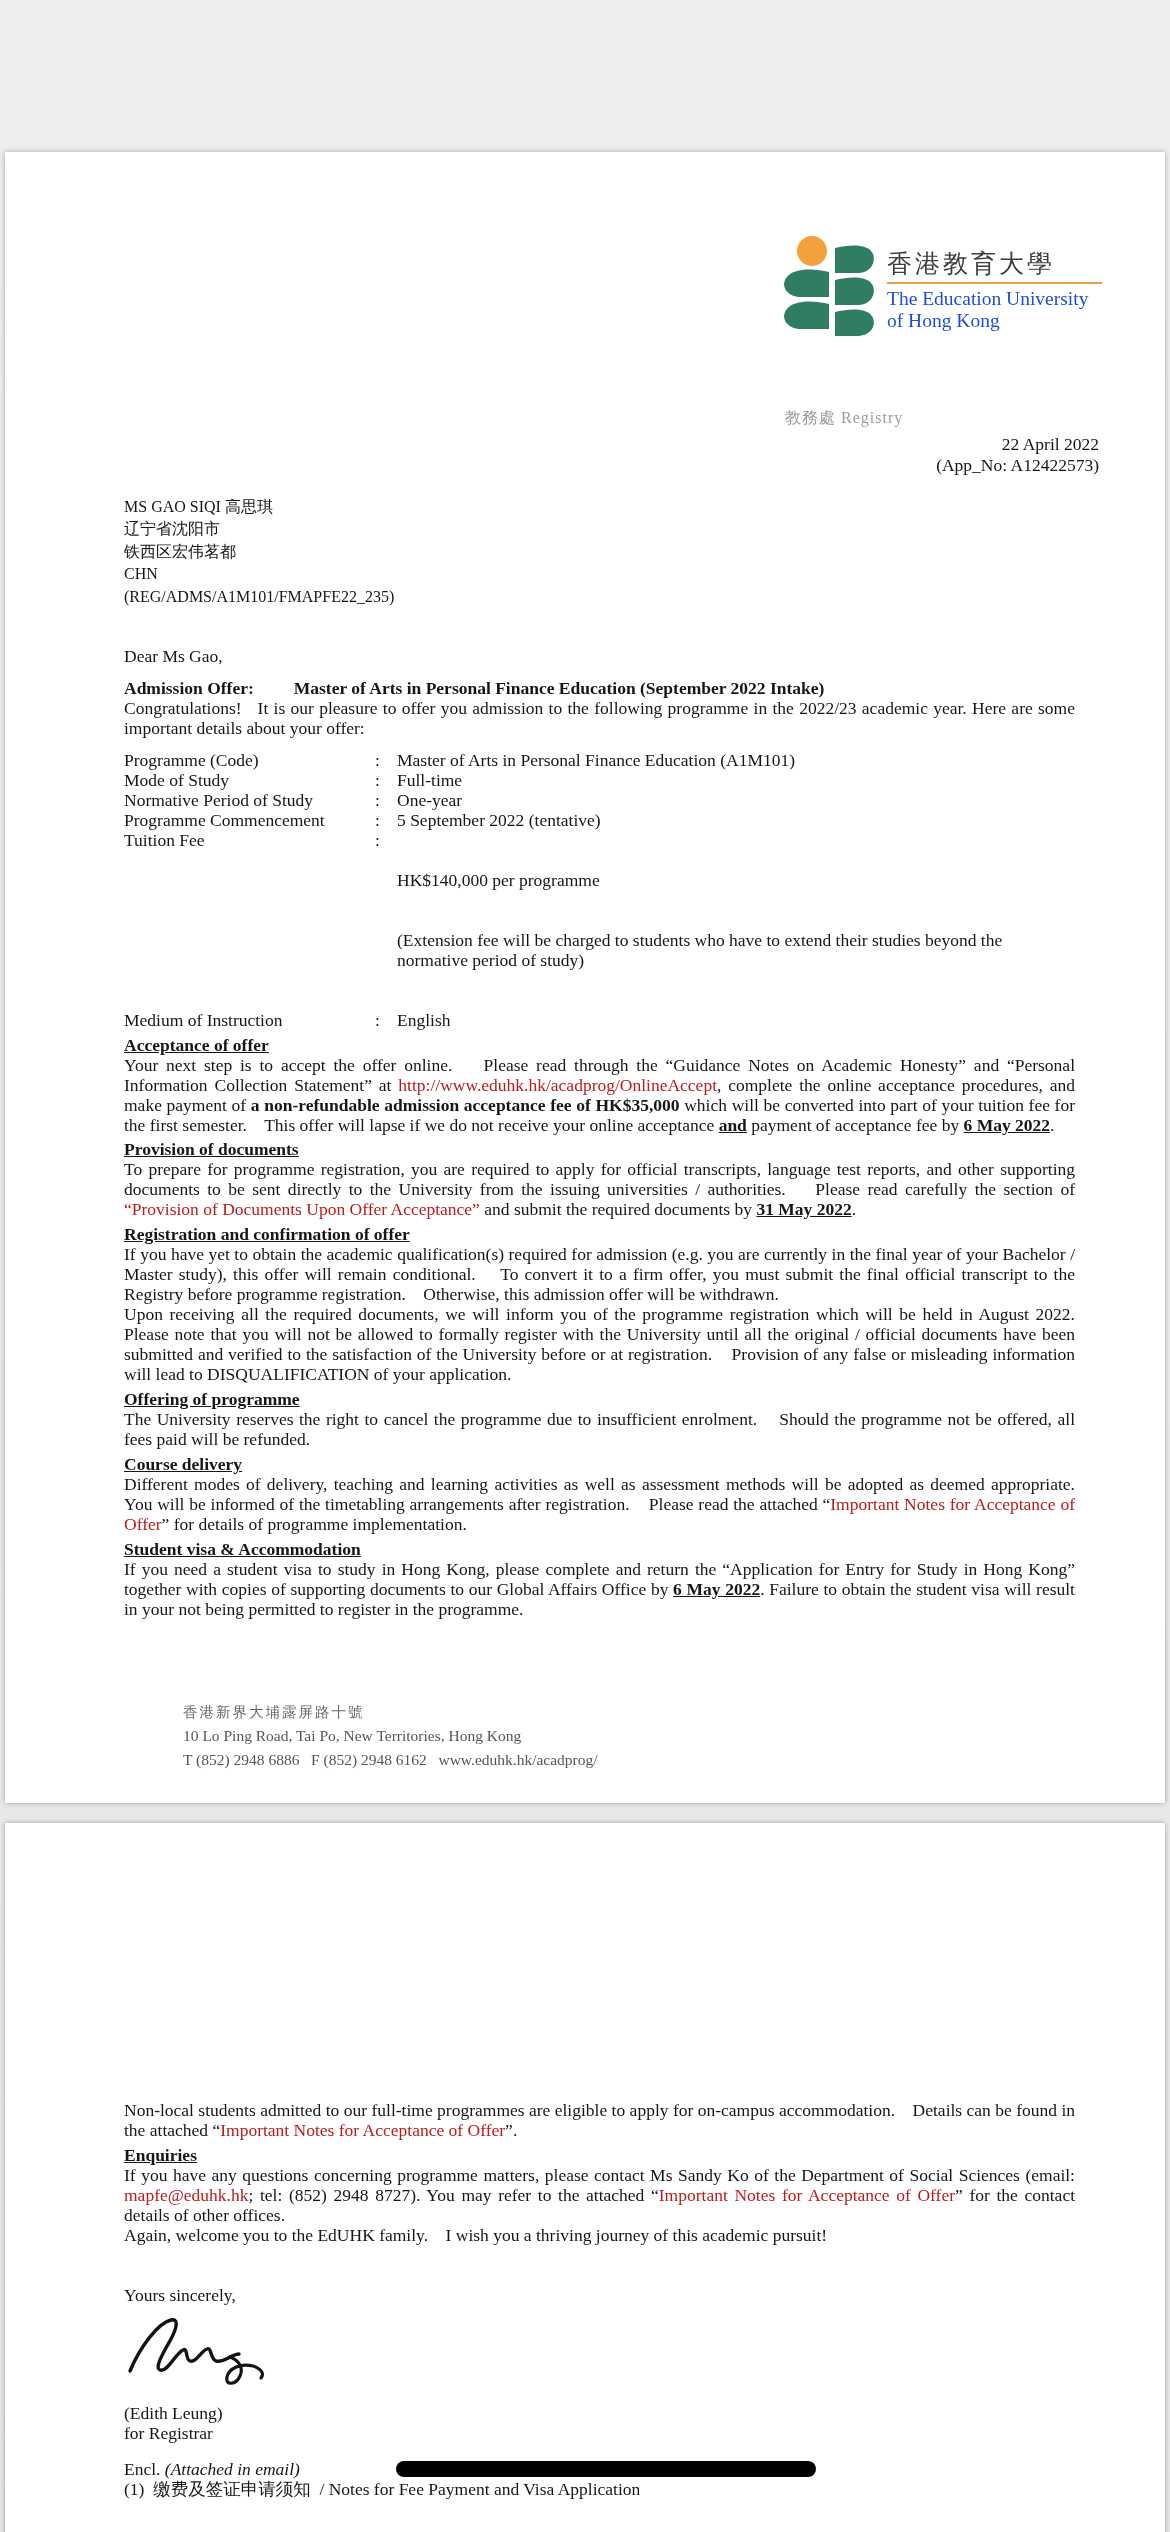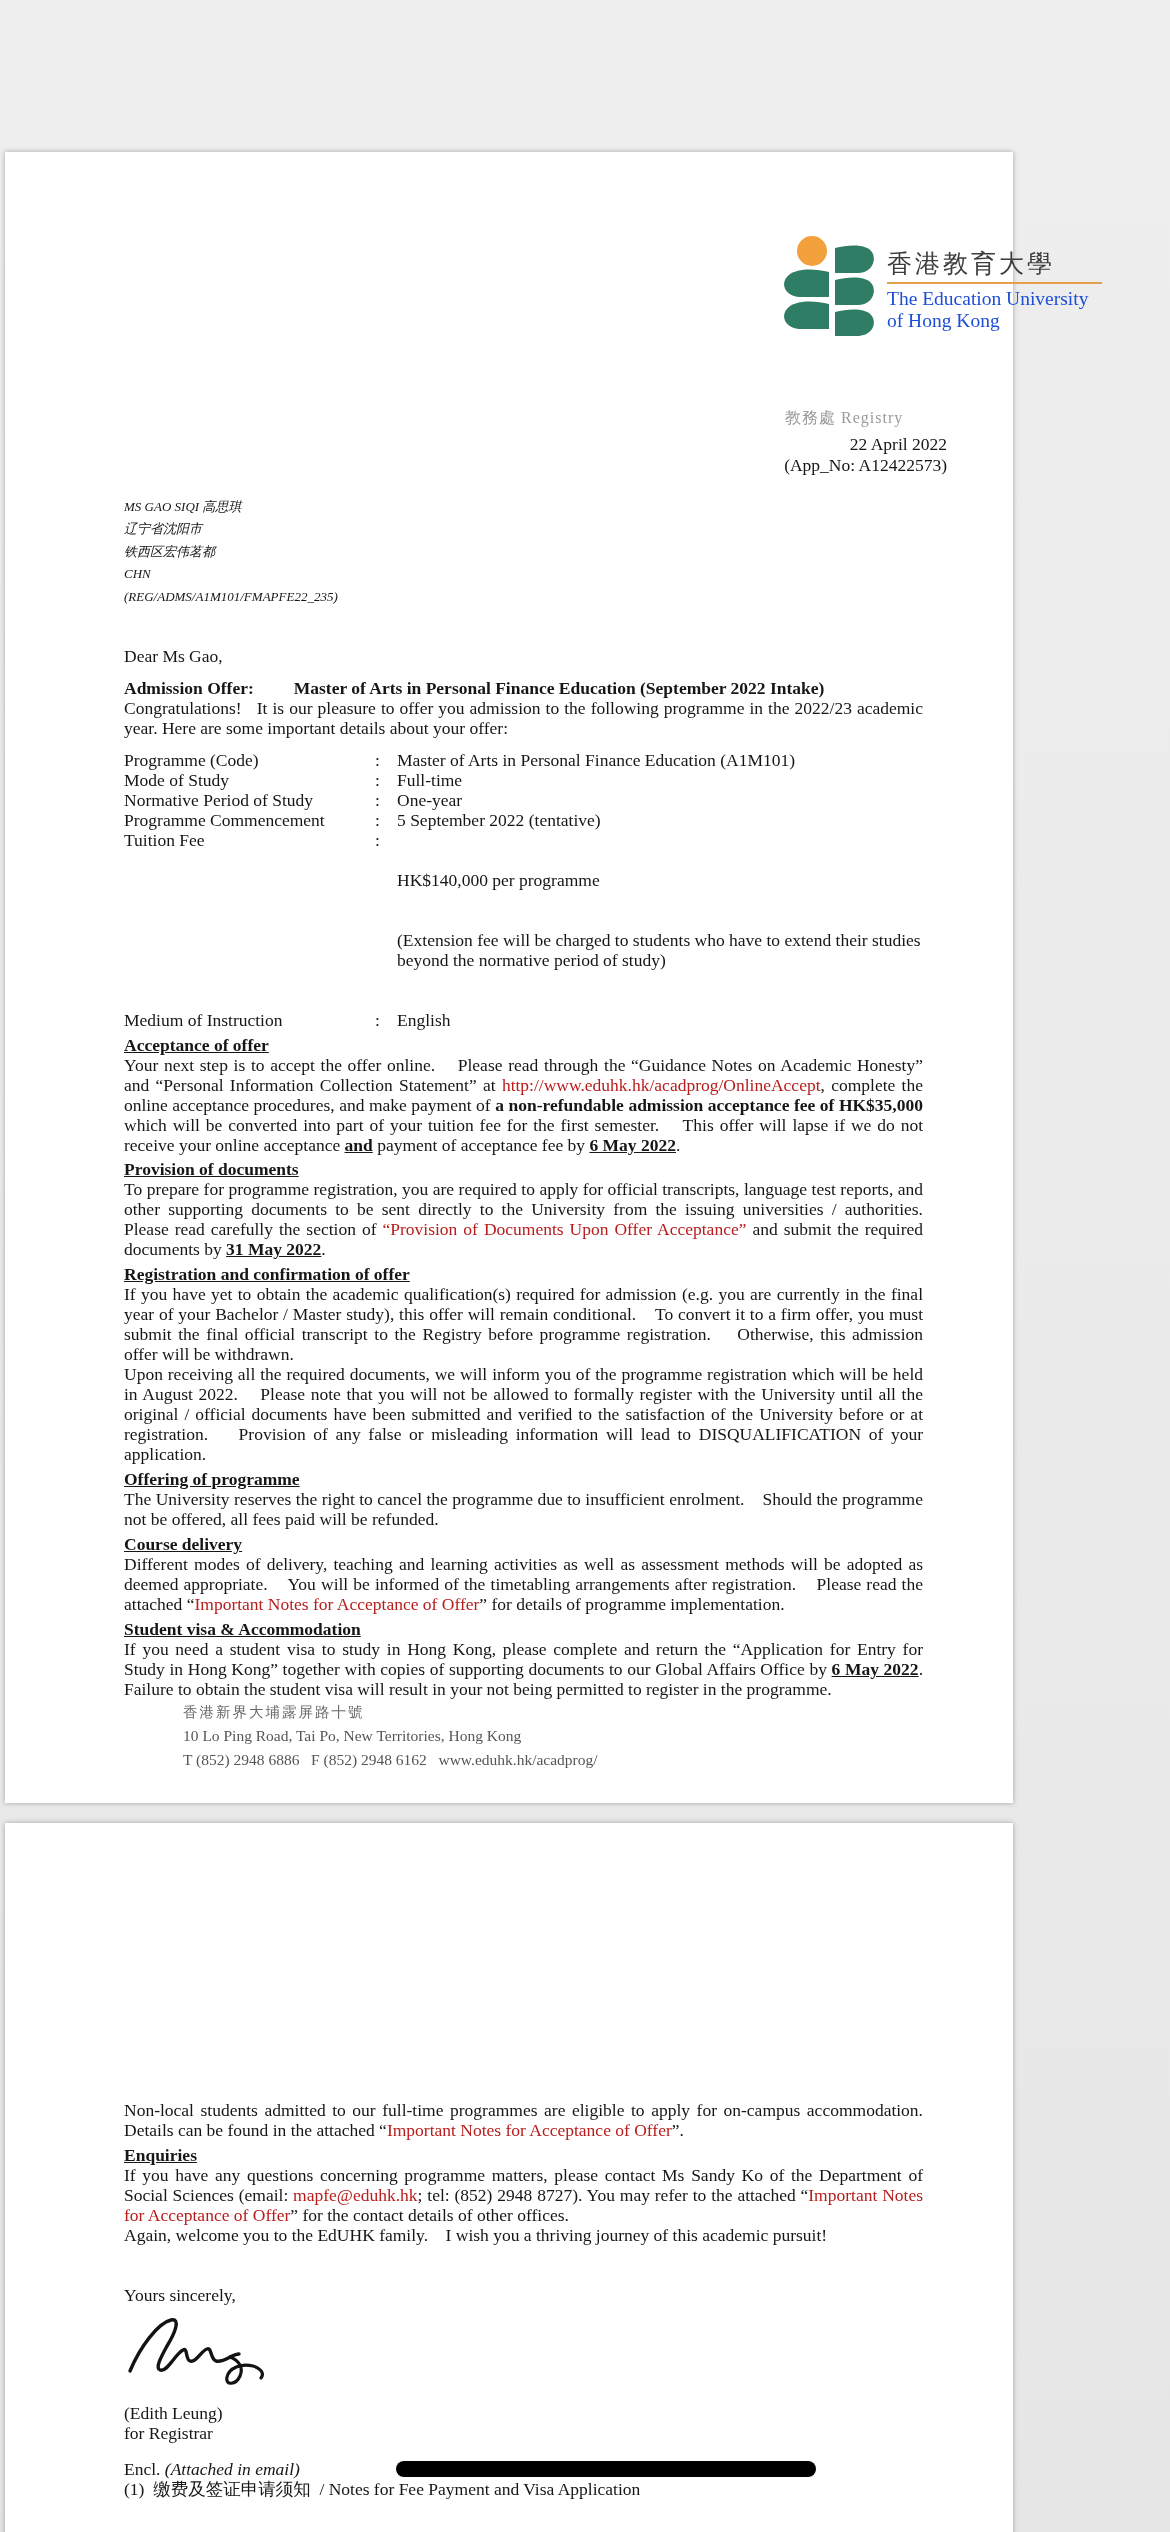--- a/index.html
+++ b/index.html
@@ -2,40 +2,40 @@
 <html><head>
 <meta charset="utf-8">
 <style>
   html,body { margin:0; padding:0; background:#e9e9e9; }
   .viewer {
     position:relative; width:1170px; height:2532px; overflow:hidden;
     background:linear-gradient(180deg,#eeeeee 0%,#eaeaea 60%,#e6e6e6 100%);
     font-family:"Liberation Serif","DejaVu Serif",serif; color:#161616;
   }
   .page {
-    position:absolute; left:5px; width:1008px; background:#ffffff;
+    position:absolute; left:5px; width:1160px; background:#ffffff;
     box-shadow:0 0 5px rgba(0,0,0,0.30); box-sizing:border-box;
   }
   .page-1 { top:152px; height:1651px; }
   .page-2 { top:1823px; height:900px; }
 
   
   .letterhead { position:absolute; top:82px; left:778px; display:flex; align-items:flex-start; }
   .logo-glyph { width:92px; height:102px; flex:none; }
   .logo-names { margin-left:12px; padding-top:16px; }
   .uni-zh { font-size:25px; letter-spacing:3px; color:#3d3d3d; line-height:28px; white-space:nowrap; }
   .uni-rule { height:2px; background:#e2a04b; margin:4px 0 4px 0; width:215px; }
   .uni-en { font-size:19.5px; color:#1d4ed8; line-height:22px; white-space:nowrap; }
 
   .registry-line { position:absolute; top:256px; left:780px; font-size:16px; color:#9b9b9b; letter-spacing:1px; }
   .date-block { position:absolute; top:282px; right:66px; text-align:right; font-size:17.5px; line-height:21px; }
 
   
   .content { padding:344px 90px 0 119px; }
-  .addr-line { font-size:13px; line-height:22.4px;font-style:italic; }
+  .addr-line { font-size:16px; line-height:22.4px; }
   .salutation { margin-top:38px; font-size:17.5px; line-height:20px; }
   .offer-line { margin-top:12px; font-size:17.5px; line-height:20px; font-weight:bold; }
   .offer-title { margin-left:40px; }
   p.body { margin:0; font-size:17.5px; line-height:20px; text-align:justify; white-space:pre-wrap; }
   .mt16 { margin-top:16px; } .mt14 { margin-top:14px; } .mt22 { margin-top:22px; }
   .sec-heading { margin-top:5px; font-size:17.5px; line-height:20px; font-weight:bold; text-decoration:underline; }
   .sec-heading.tight { margin-top:4px; }
   .lnk { color:#b91c1c; }
   .b  { font-weight:bold; }
   .bu { font-weight:bold; text-decoration:underline; }

